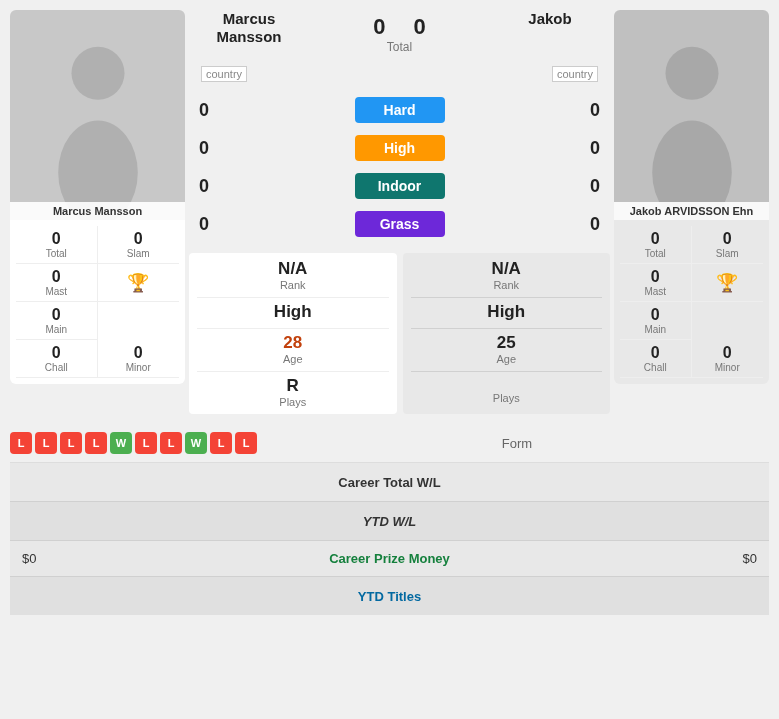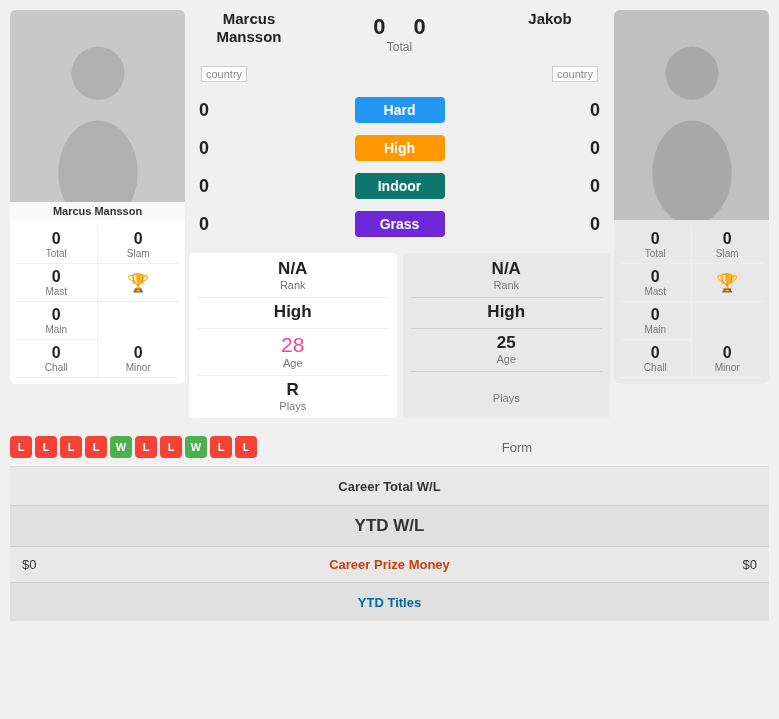--- a/index.html
+++ b/index.html
@@ -295,21 +295,21 @@
 
         <div style="background:#fff;border-radius:4px;padding:6px 8px;flex:1;display:flex;flex-direction:column;gap:0;">
           <div style="display:flex;flex-direction:column;align-items:center;border-bottom:1px solid #eee;padding-bottom:6px;margin-bottom:4px;">
             <span style="font-size:17px;font-weight:bold;color:#222;">N/A</span>
             <span style="font-size:11px;color:#777;">Rank</span>
           </div>
           <div style="display:flex;flex-direction:column;align-items:center;border-bottom:1px solid #eee;padding-bottom:6px;margin-bottom:4px;">
             <span style="font-size:17px;font-weight:bold;color:#222;">High</span>
           </div>
           <div style="display:flex;flex-direction:column;align-items:center;border-bottom:1px solid #eee;padding-bottom:6px;margin-bottom:4px;">
-            <span style="font-size:21px;font-weight:normal;color:#ec4899;">28</span>
+            <span style="font-size:17px;font-weight:bold;color:#c2410c;">28</span>
             <span style="font-size:11px;color:#777;">Age</span>
           </div>
           <div style="display:flex;flex-direction:column;align-items:center;">
             <span style="font-size:17px;font-weight:bold;color:#222;">R</span>
             <span style="font-size:11px;color:#777;">Plays</span>
           </div>
         </div>
 
         <div style="background:#e8e8e8;border-radius:4px;padding:6px 8px;flex:1;display:flex;flex-direction:column;gap:0;">
           <div style="display:flex;flex-direction:column;align-items:center;border-bottom:1px solid #d0d0d0;padding-bottom:6px;margin-bottom:4px;">
@@ -330,20 +330,21 @@
         </div>
       </div>
     </div>
 
     <div class="right-card">
       <div class="right-photo">
         <svg class="silhouette-svg" viewBox="0 0 120 190" xmlns="http://www.w3.org/2000/svg">
           <circle cx="60" cy="35" r="28" fill="#a8a8a8"></circle>
           <ellipse cx="60" cy="140" rx="42" ry="55" fill="#a8a8a8"></ellipse>
         </svg>
+        <div class="photo-name">Jakob ARVIDSSON Ehn</div>
       </div>
       <div class="right-stats">
         <div class="stats-box">
           <div class="stats-box-item">
             <span class="stats-box-val">0</span>
             <span class="stats-box-lbl">Total</span>
           </div>
           <div class="stats-box-item">
             <span class="stats-box-val">0</span>
             <span class="stats-box-lbl">Slam</span>
@@ -392,26 +393,26 @@
         <div class="form-badge form-badge-l">L</div>
       </div>
       <span class="form-label">Form</span>
     </div>
 
     <div style="background:#e8e8e8;padding:10px 12px;text-align:center;border-bottom:1px solid #d0d0d0;">
       <span style="font-size:13px;font-weight:bold;color:#333;">Career Total W/L</span>
     </div>
 
     <div style="background:#e0e0e0;padding:10px 12px;text-align:center;border-bottom:1px solid #d0d0d0;">
-      <span style="font-size:17px;font-weight:bold;color:#333;">YTD W/L</span>
+      <span style="font-size:13px;font-weight:bold;color:#333;font-style:italic;">YTD W/L</span>
     </div>
 
     <div style="background:#e8e8e8;padding:10px 12px;display:flex;flex-direction:row;align-items:center;justify-content:space-between;border-bottom:1px solid #d0d0d0;">
       <span style="font-size:13px;color:#333;">$0</span>
-      <span style="font-size:13px;font-weight:bold;color:#c2410c;">Career Prize Money</span>
+      <span style="font-size:13px;font-weight:bold;color:#15803d;">Career Prize Money</span>
       <span style="font-size:13px;color:#333;">$0</span>
     </div>
 
     <div style="background:#e0e0e0;padding:10px 12px;text-align:center;">
       <span style="font-size:13px;font-weight:bold;color:#0369a1;">YTD Titles</span>
     </div>
 
   </div>
 
 </div>

